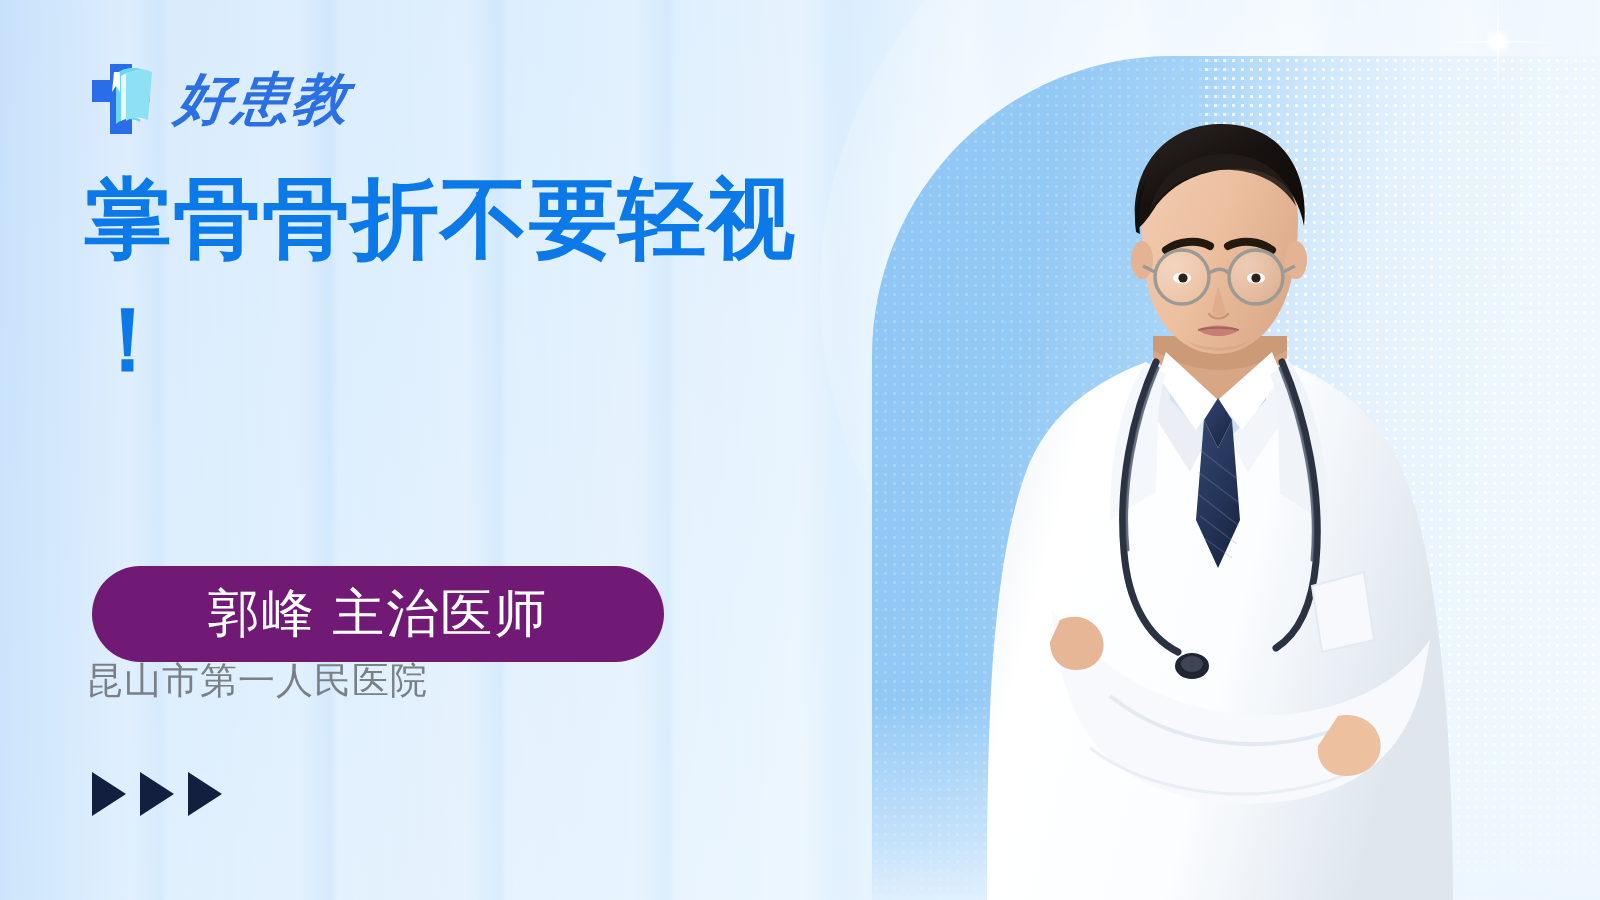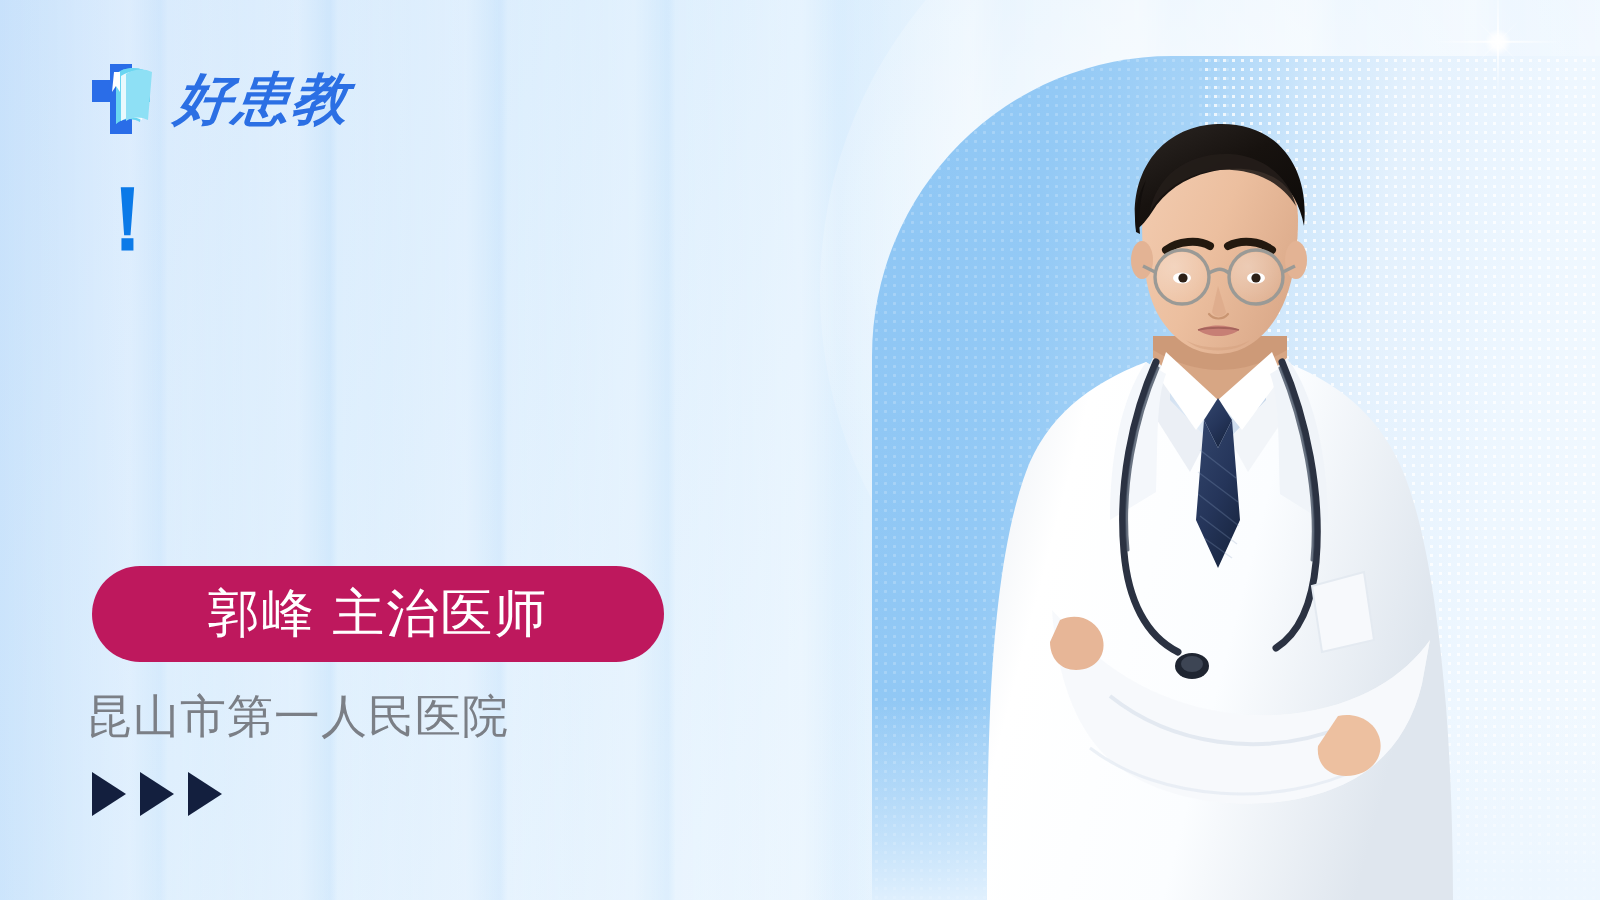--- a/index.html
+++ b/index.html
@@ -190,39 +190,39 @@
   }
 
   
   .doctor-badge {
     position: absolute;
     left: 92px;
     top: 566px;
     width: 572px;
     height: 96px;
     border-radius: 48px;
-    background: #be185d;
+    background: #701a75;
     display: flex;
     align-items: center;
     justify-content: center;
   }
   .doctor-badge .txt {
     font-size: 52px;
     font-weight: 400;
     color: #ffffff;
     letter-spacing: 2px;
     white-space: nowrap;
   }
 
   
   .hospital {
     position: absolute;
     left: 86px;
-    top: 686px;
-    font-size: 46px;
+    top: 656px;
+    font-size: 37px;
     color: #7b7f86;
     letter-spacing: 1px;
     white-space: nowrap;
   }
 
   
   .arrows {
     position: absolute;
     left: 92px;
     top: 772px;
@@ -413,20 +413,21 @@
       <path d="M28,18 C34,12 46,10 56,14 L52,66 C43,61 34,63 28,68 Z" fill="#5fd0ee"></path>
       <path d="M28,18 C34,12 46,10 56,14 L52,66 C43,61 34,63 28,68 Z" fill="#6fd9f2" opacity="0.7"></path>
       <path d="M33,20 C40,15 50,14 58,17 L54,64 C46,60 39,61 33,65 Z" fill="#ffffff" opacity="0.85"></path>
       <path d="M38,18 C45,13 56,12 64,16 L60,64 C52,60 44,61 38,65 Z" fill="#8ee0f5"></path>
       <path d="M26,16 L32,16 L32,36 L28,30 L24,36 Z" fill="#ffffff"></path>
     </svg>
     <div class="logo-word">好患教</div>
   </div>
 
   <div class="headline">
+    <div class="line">掌骨骨折不要轻视</div>
     <div class="line">！</div>
   </div>
 
   <div class="doctor-badge">
     <span class="txt">郭峰 主治医师</span>
   </div>
 
   <div class="hospital">昆山市第一人民医院</div>
 
   <div class="arrows">

